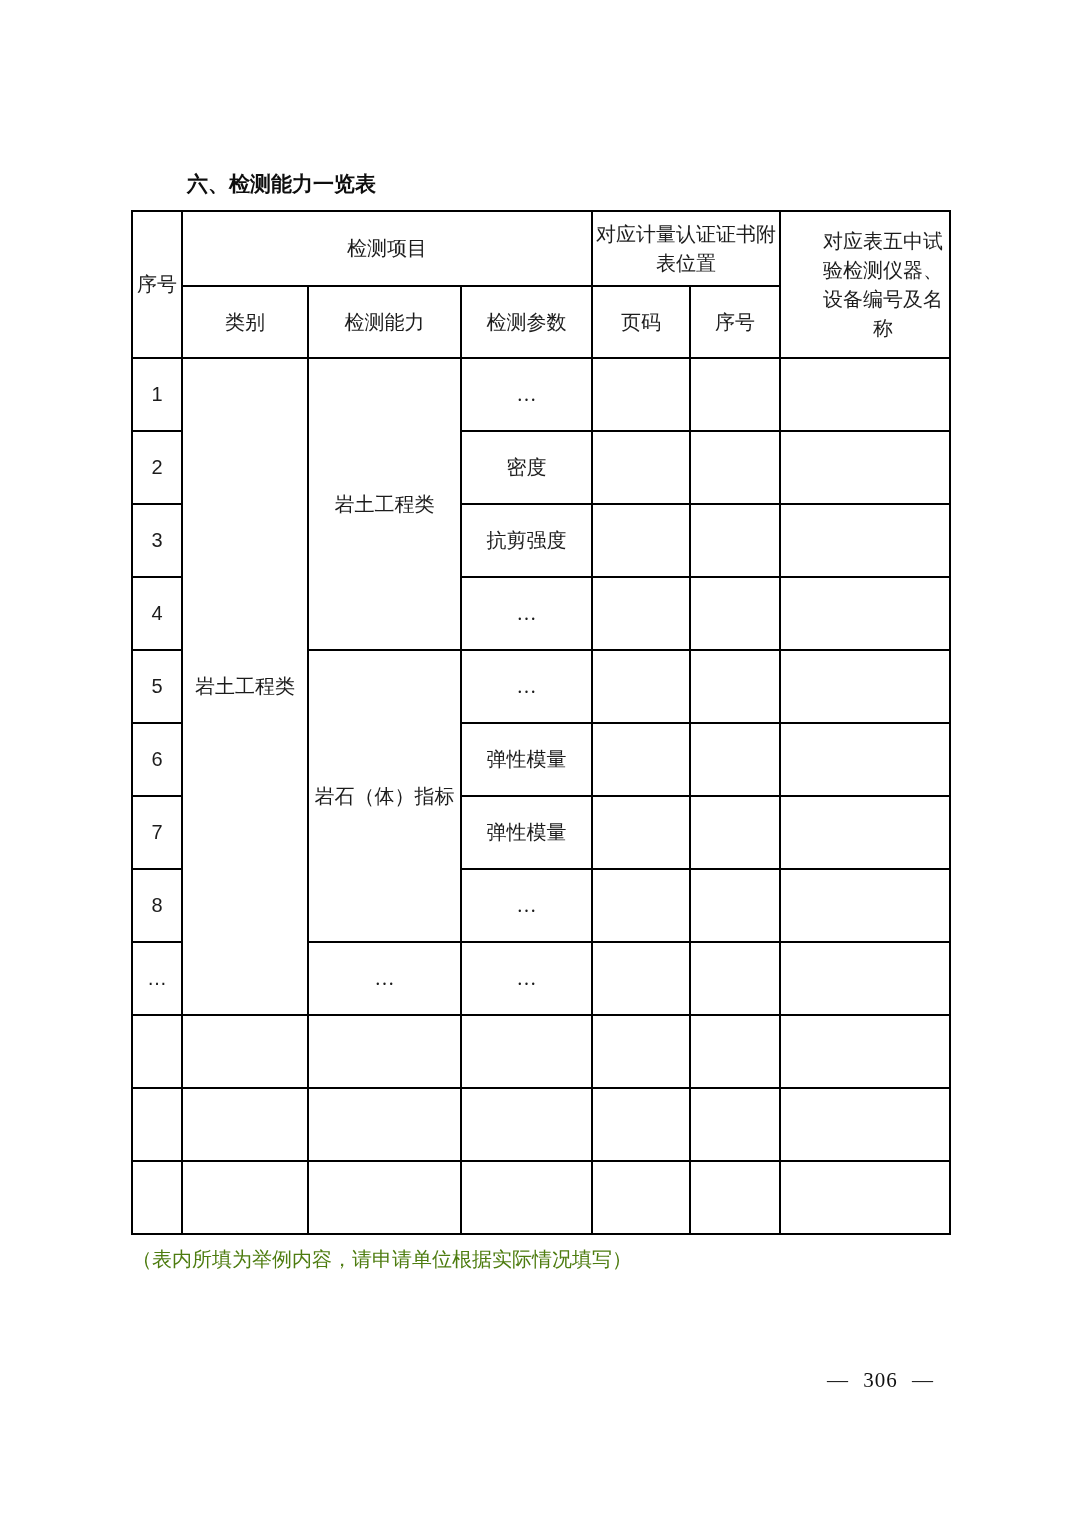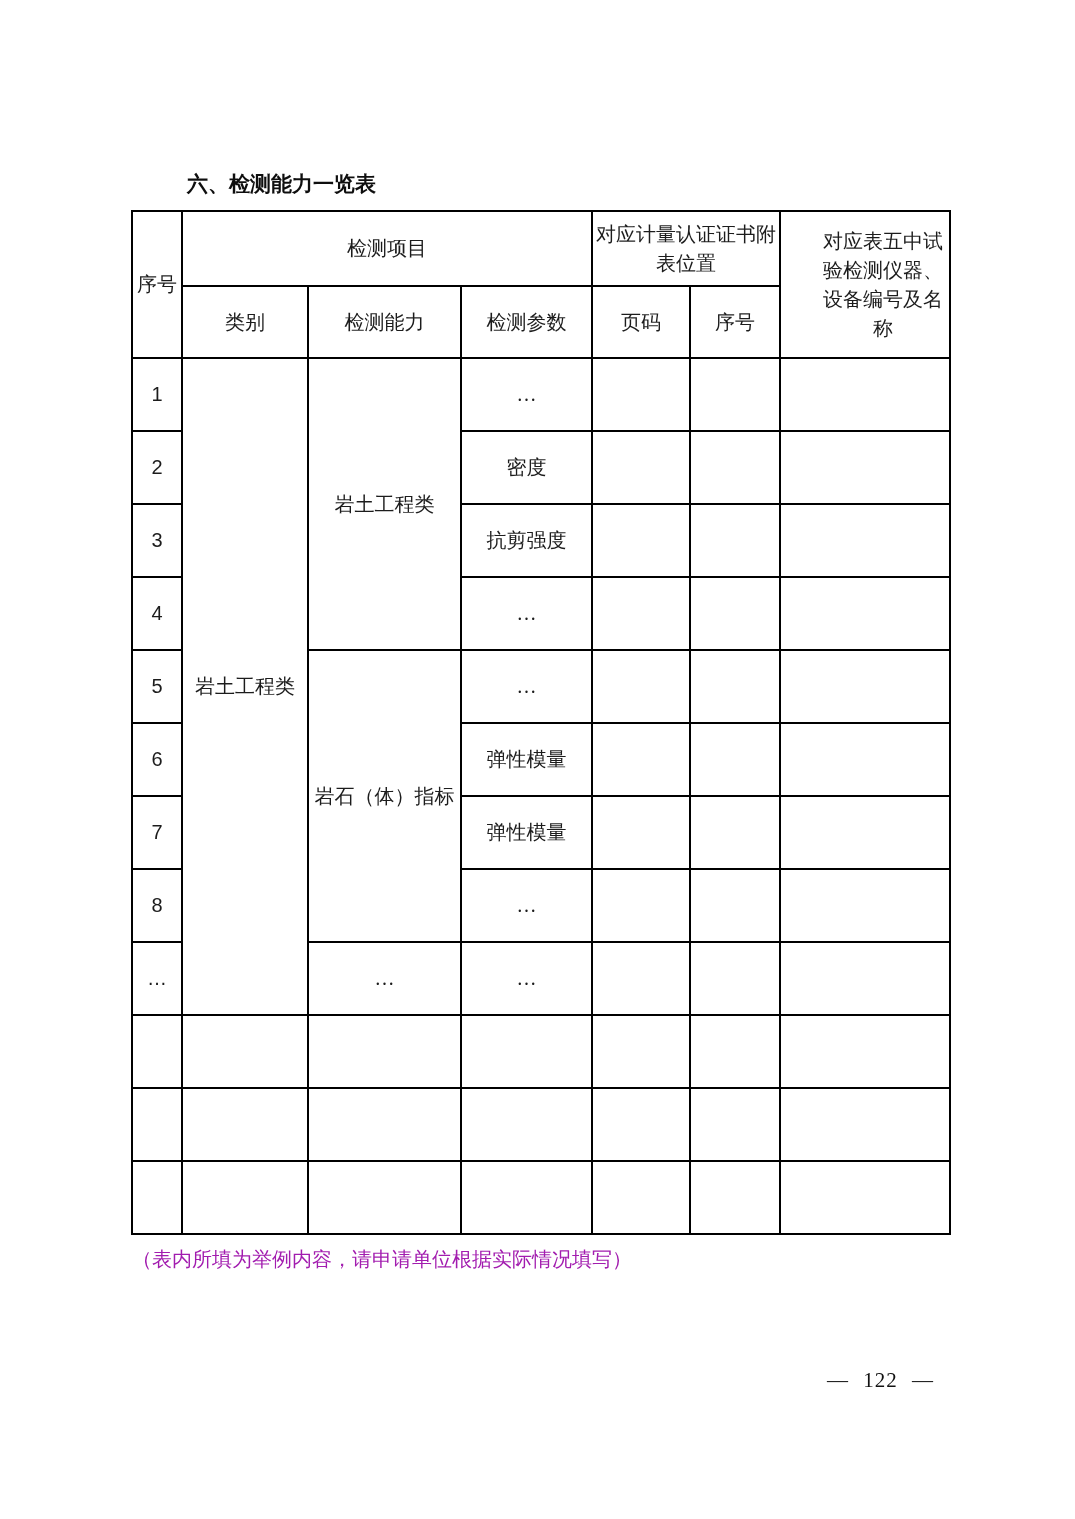--- a/index.html
+++ b/index.html
@@ -50,21 +50,21 @@
     font-family: "Liberation Sans", "DejaVu Sans", sans-serif;
     font-size: 19px;
   }
   .instrument-head div { text-align: center; margin-left: 36px; }
   .footnote {
     position: absolute;
     left: 132px;
     top: 1246px;
     font-size: 20px;
     white-space: nowrap;
-    color: #a21caf;
+    color: #4d7c0f;
   }
   .page-number {
     position: absolute;
     left: 827px;
     top: 1368px;
     font-size: 21px;
     letter-spacing: 1px;
     word-spacing: 8px;
     white-space: nowrap;
     color: #111111;
@@ -196,13 +196,13 @@
       <td></td>
       <td></td>
       <td></td>
       <td></td>
     </tr>
   </tbody>
 </table>
 
 <div class="footnote">（表内所填为举例内容，请申请单位根据实际情况填写）</div>
 
-<div class="page-number">— 122 —</div>
+<div class="page-number">— 306 —</div>
 
 </body></html>

